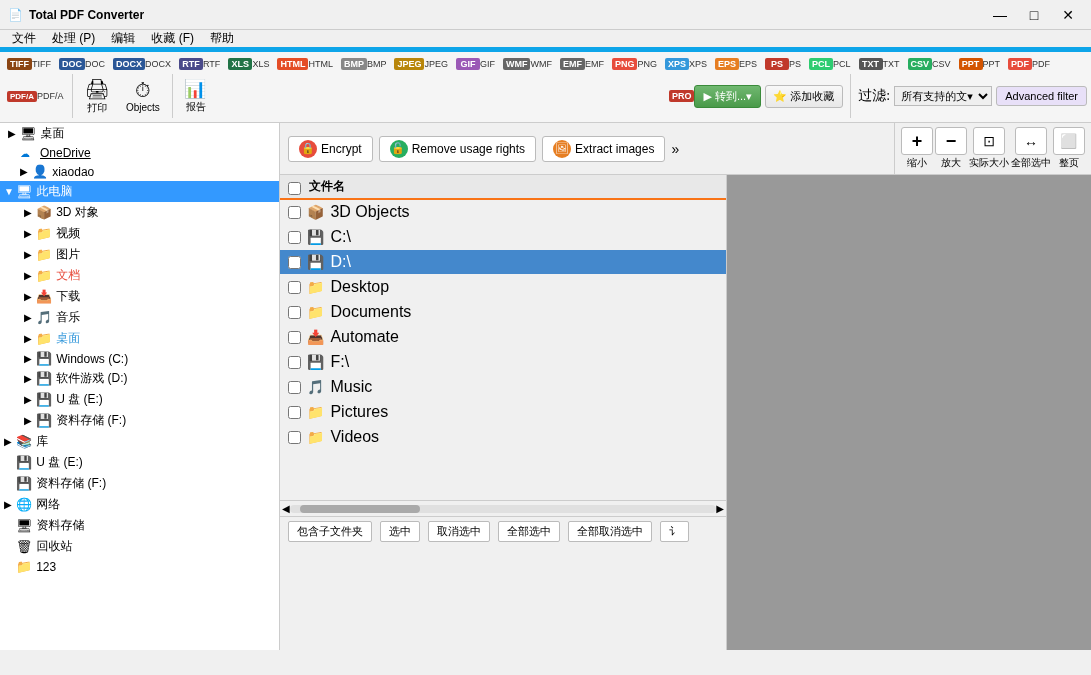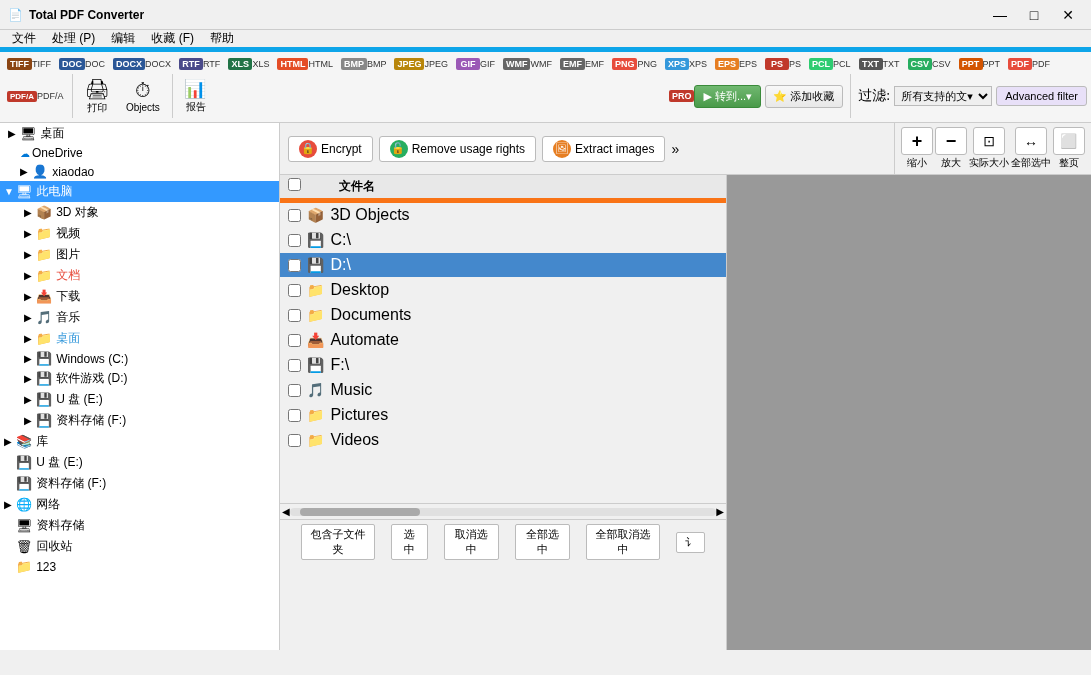--- a/index.html
+++ b/index.html
@@ -36,38 +36,38 @@
     #main { display: flex; height: calc(675px - 30px - 22px - 60px - 36px - 28px); }
     
     
     #left-panel { width: 280px; background: white; border-right: 1px solid #ccc; overflow-y: auto; }
     .tree-item { display: flex; align-items: center; padding: 2px 4px; cursor: pointer; white-space: nowrap; }
     .tree-item.selected { background: #3399ff; color: white; }
     .tree-indent { display: inline-block; }
     .tree-arrow { display: inline-block; width: 12px; font-size: 10px; cursor: pointer; }
     .tree-icon { margin-right: 4px; font-size: 13px; }
     .tree-label { font-size: 12px; }
-    #file-list-header { display: flex; align-items: flex-start; padding: 3px 8px; background: #e8e8e8; border-bottom: 5px solid #f97316; font-size: 12px; font-weight: bold; gap: 30px; }
+    #file-list-header { display: flex; align-items: flex-end; padding: 3px 8px; background: #e8e8e8; border-bottom: 2px solid #f97316; font-size: 12px; font-weight: bold; }
     .file-row { display: flex; align-items: center; padding: 3px 8px; border-bottom: 1px solid #f0f0f0; cursor: pointer; }
     .file-row.selected-blue { background: #4488cc; color: white; }
     .file-checkbox { margin-right: 6px; }
     .file-icon { margin-right: 6px; font-size: 14px; }
     .file-name { font-size: 16px; }
     
     
     #preview-area { width: 370px; background: #999; border-left: 1px solid #ccc; display: flex; flex-direction: column; }
     
     
     #file-list-scroll { overflow-y: auto; flex: 1; max-height: 300px; }
     #hscrollbar-area { background: #f0f0f0; height: 16px; border-top: 1px solid #ccc; display: flex; align-items: center; padding: 0 2px; }
     .hscroll-track { flex: 1; height: 8px; background: #e0e0e0; border-radius: 4px; position: relative; }
     .hscroll-thumb { position: absolute; left: 10px; width: 120px; height: 8px; background: #aaa; border-radius: 4px; }
     
     
-    #file-action-bar { background: #f0f0f0; padding: 4px 21px; border-top: 1px solid #ccc; display: flex; align-items: center; gap: 16px; }
+    #file-action-bar { background: #f0f0f0; padding: 4px 8px; border-top: 1px solid #ccc; display: flex; align-items: center; gap: 8px; }
     .file-action-btn { padding: 2px 8px; background: white; border: 1px solid #bbb; border-radius: 2px; cursor: pointer; font-size: 11px; }
     
     
     .c-tiff { background: #8b4513; }
     .c-doc { background: #2b5797; }
     .c-docx { background: #2b5797; }
     .c-rtf { background: #4a4a8a; }
     .c-xls { background: #217346; }
     .c-html { background: #e44d26; }
     .c-bmp { background: #888; }
@@ -257,21 +257,21 @@
 
     <div class="tree-item">
       <span class="tree-indent" style="width:4px;"></span>
       <span class="tree-arrow">▶</span>
       <span class="tree-icon">🖥</span>
       <span class="tree-label">桌面</span>
     </div>
 
     <div class="tree-item" style="padding-left:20px;">
       <span class="tree-arrow" style="color:#0078d7;">☁</span>
-      <span class="tree-label" style="margin-left:0;">OneDrive</span>
+      <span class="tree-label" style="margin-left:8px;text-decoration:underline;">OneDrive</span>
     </div>
 
     <div class="tree-item" style="padding-left:20px;">
       <span class="tree-arrow">▶</span>
       <span class="tree-icon">👤</span>
       <span class="tree-label">xiaodao</span>
     </div>
 
     <div class="tree-item selected">
       <span class="tree-arrow">▼</span>

